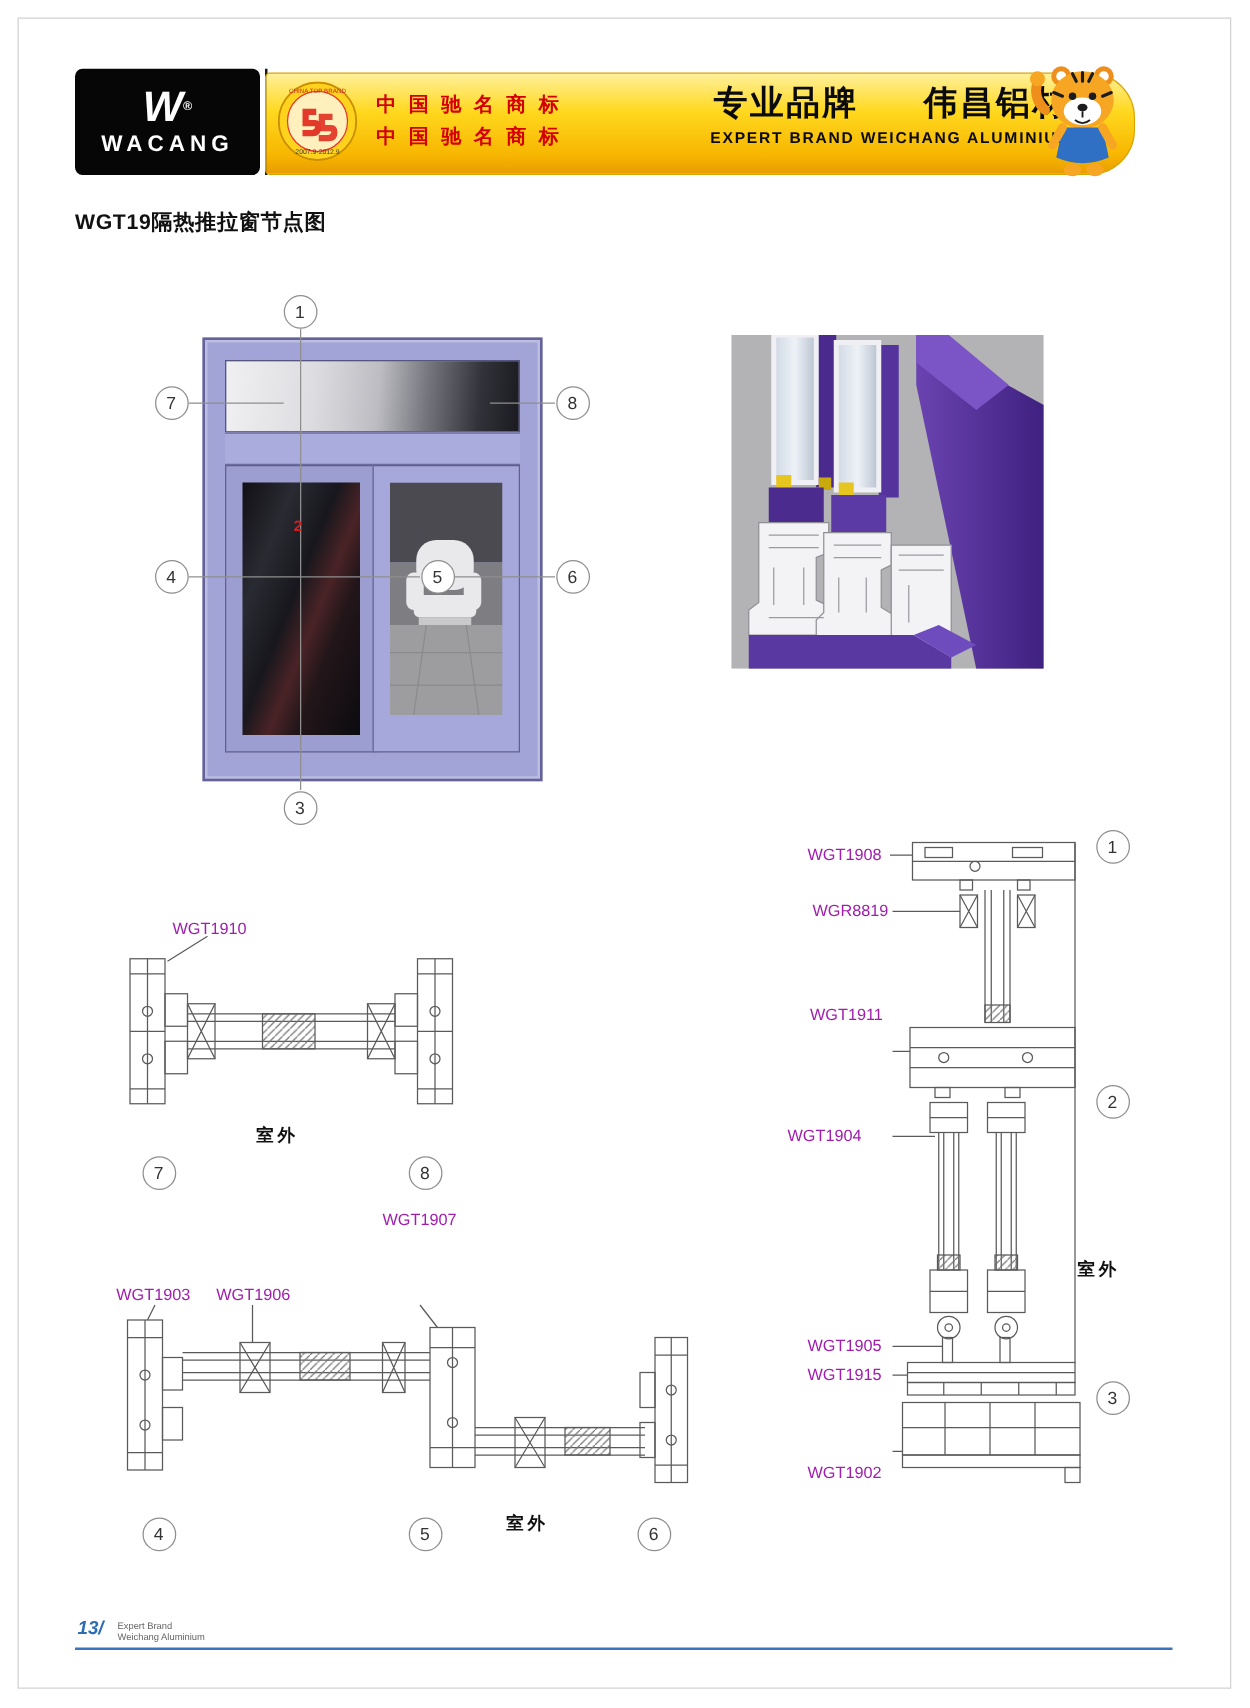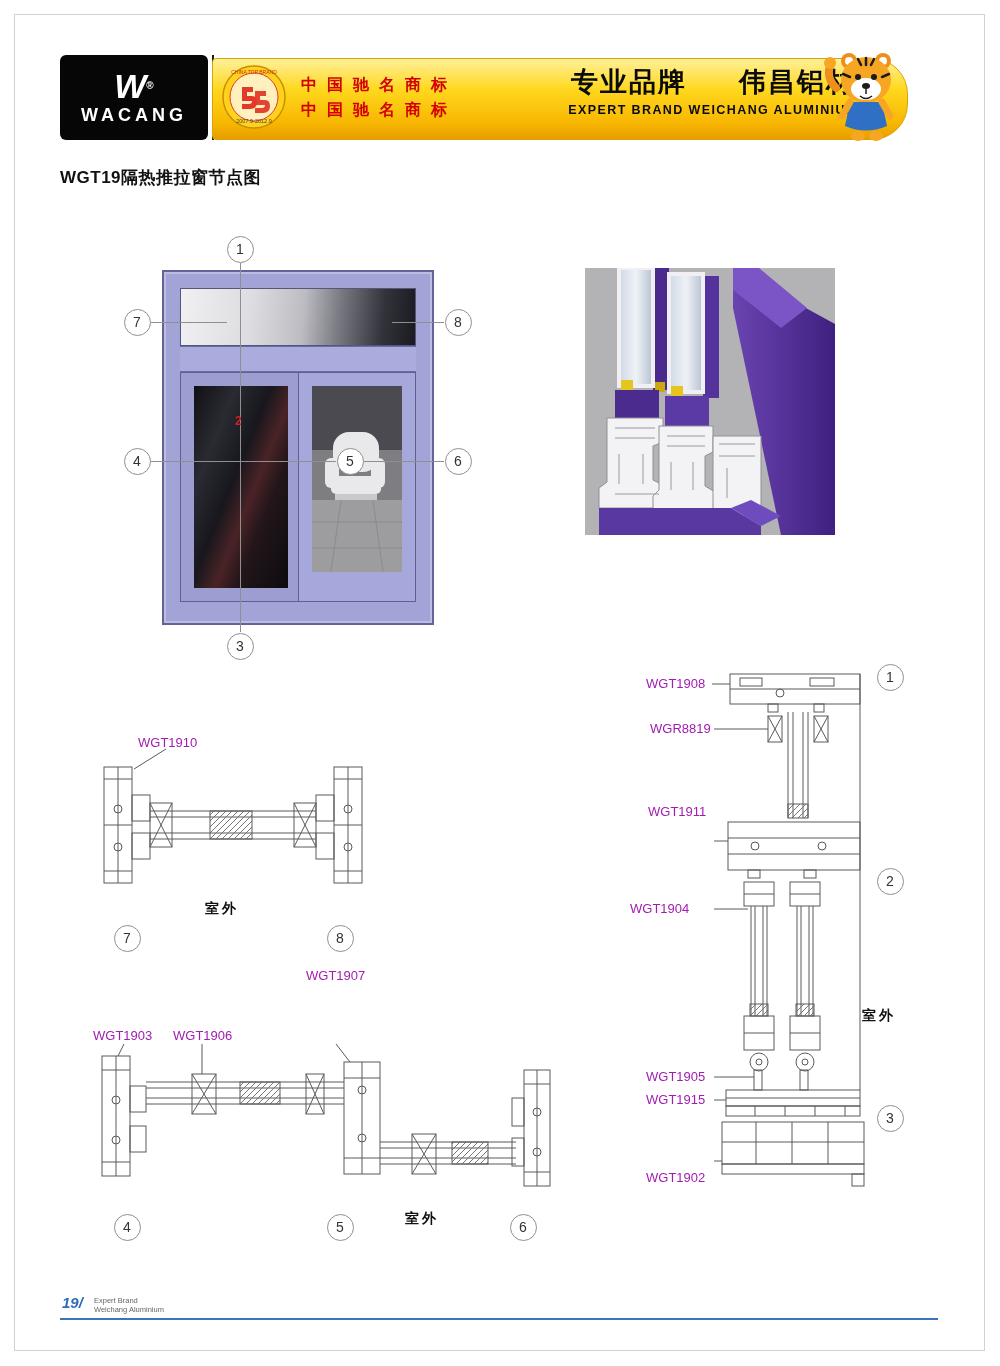--- a/index.html
+++ b/index.html
@@ -403,18 +403,18 @@
 <div class="callout" style="left:876.5px;top:663.5px;">
     <span>1</span>
   </div>
 <div class="callout" style="left:876.5px;top:867.5px;">
     <span>2</span>
   </div>
 <div class="callout" style="left:876.5px;top:1104.5px;">
     <span>3</span>
   </div>
 
-<div class="abs" style="left:62px;top:1294px;font-size:15px;font-weight:bold;font-style:italic;color:#2e6db5;">19/</div>
+<div class="abs" style="left:62px;top:1294px;font-size:15px;font-weight:bold;font-style:italic;color:#2e6db5;">13/</div>
 <div class="abs" style="left:94px;top:1296px;font-size:7.5px;color:#666;line-height:9px;">
   <div>Expert Brand</div>
   <div>Weichang Aluminium</div>
 </div>
 <div class="abs" style="left:60px;top:1318px;width:878px;height:2px;background:#3b74bc;"></div>
 
 </body></html>

